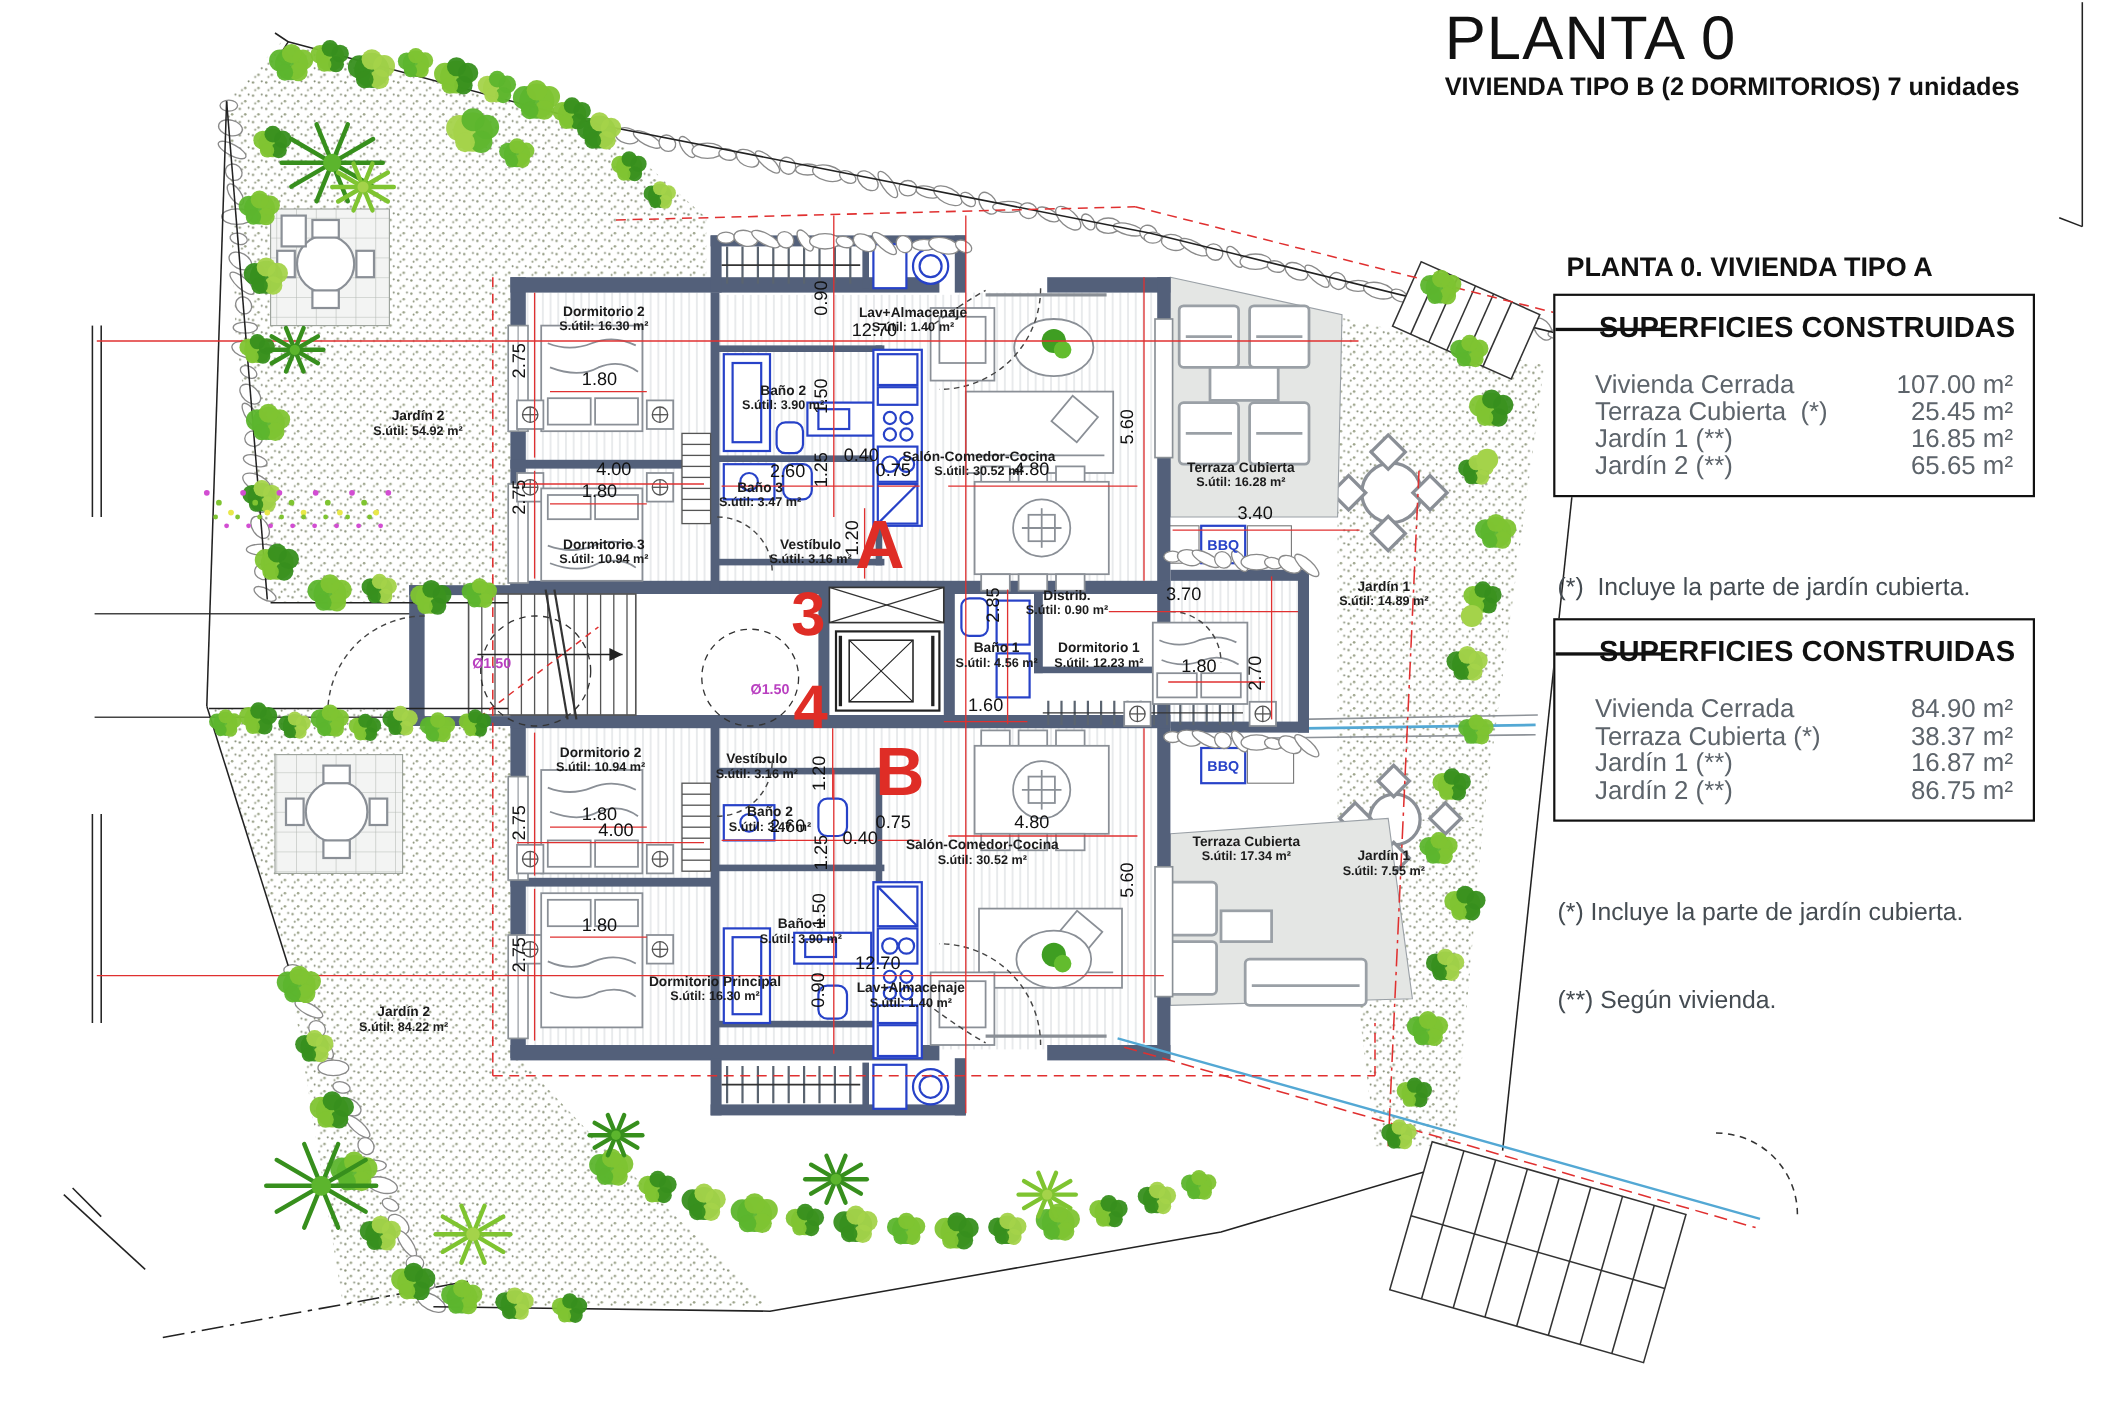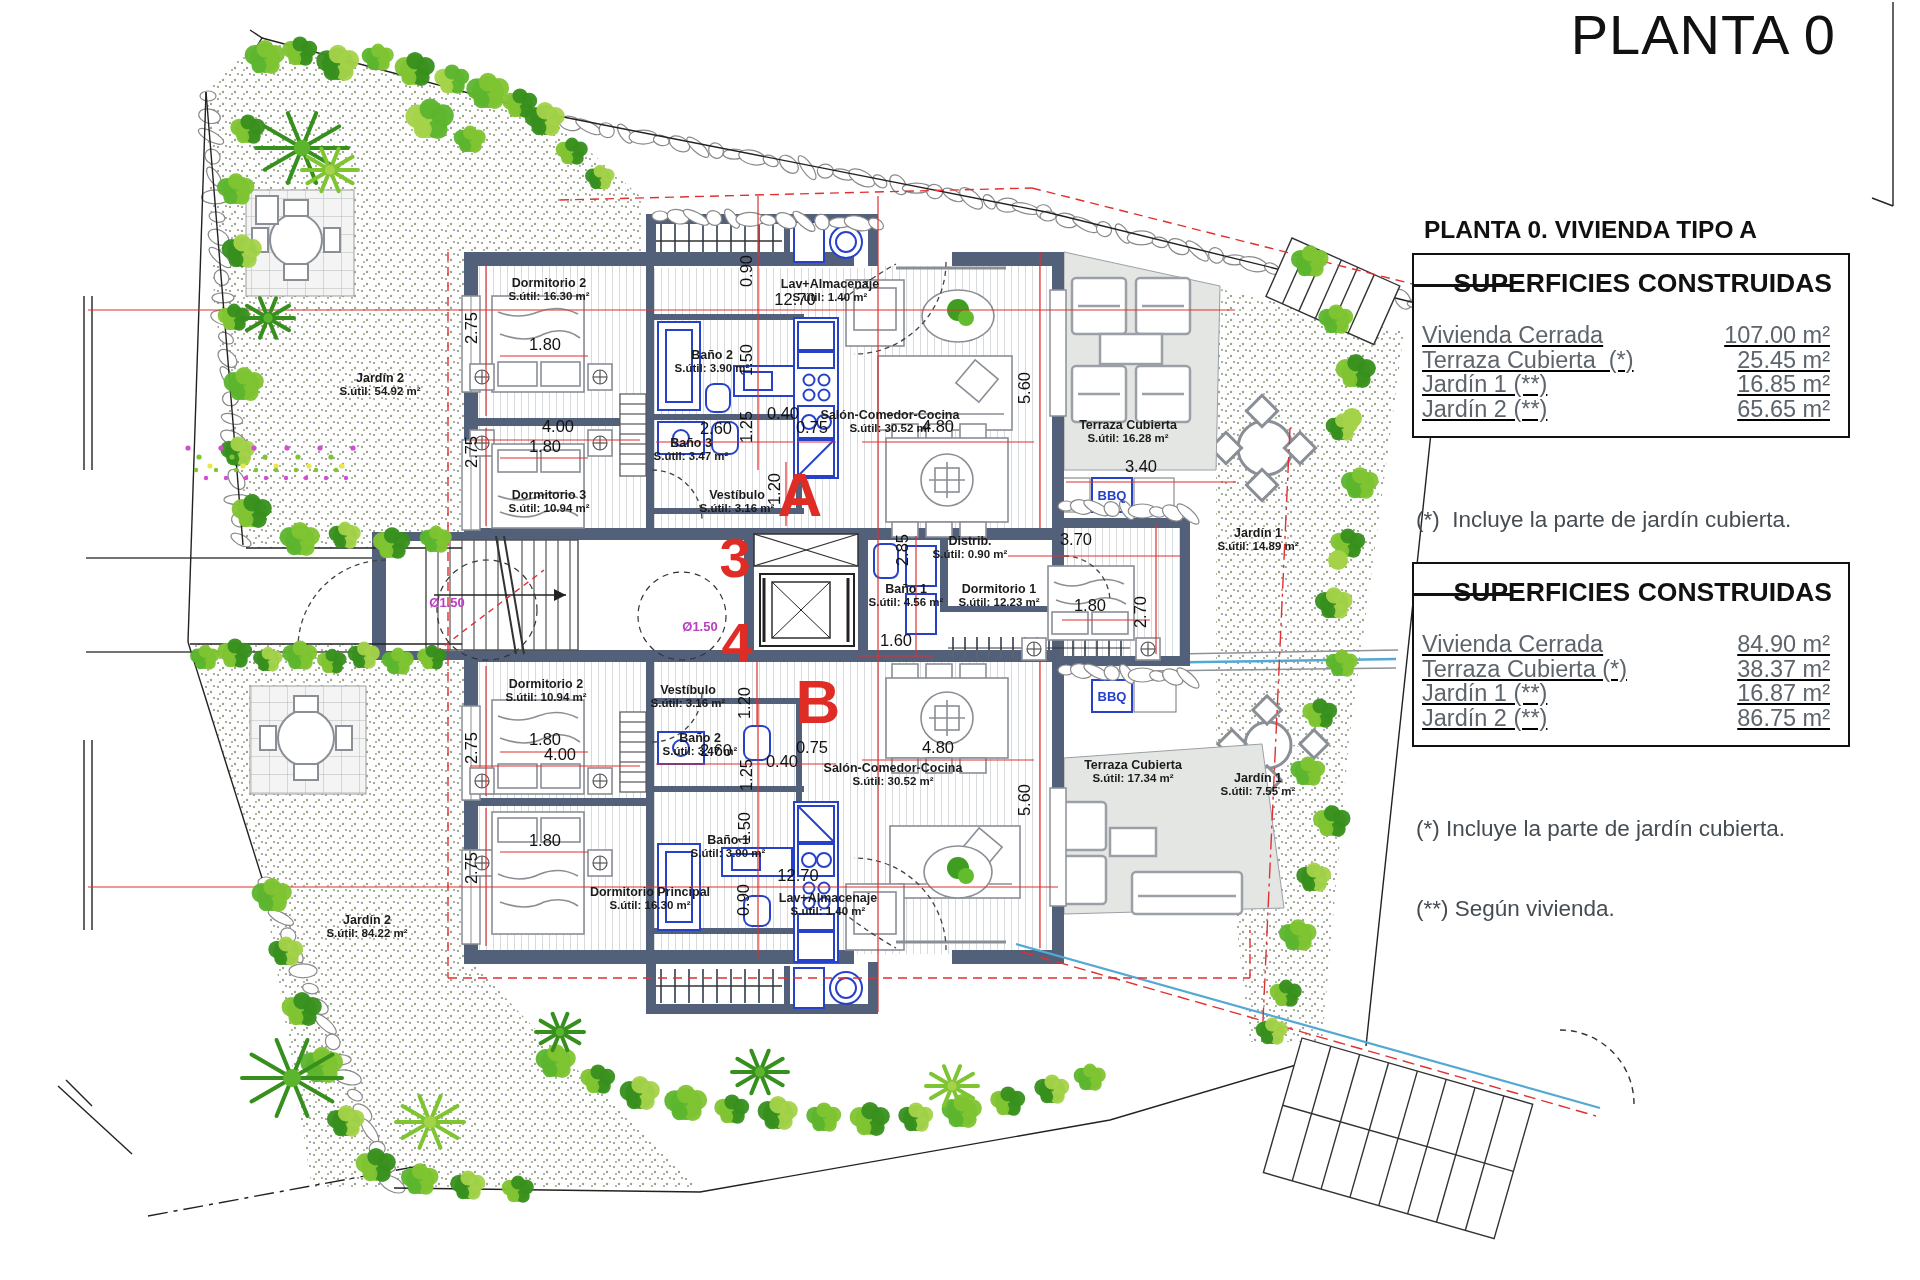--- a/index.html
+++ b/index.html
@@ -8,27 +8,27 @@
   svg{position:absolute;left:0;top:0;}
 
   
   .titleblock{position:absolute;top:6px;right:84px;text-align:left;}
   .titleblock .t{font-size:56px;font-weight:400;color:#111;line-height:1.05;letter-spacing:1px;}
   .titleblock .s{font-size:23px;font-weight:700;color:#111;line-height:1.2;}
   .titleblock .s:first-of-type{margin-top:6px;}
 
   
   .panel{position:absolute;left:1412px;width:438px;}
-  #panelA{top:216px;}
+  #panelA{top:230px;}
   #panelB{top:553px;}
   .panel h3{font-size:24.5px;font-weight:700;color:#111;margin:0 0 0 12px;white-space:pre;}
   .sbox{border:2.5px solid #111;margin-top:9px;height:181px;position:relative;background:#fff;}
   .sbox .bt{text-align:right;padding-right:16px;font-size:26.5px;font-weight:700;color:#111;margin-top:13px;}
   .sbox .tline{position:absolute;left:0;top:29px;width:96px;height:2.5px;background:#111;}
-  .rows{margin:24px 18px 0 8px;text-decoration:underline;}
+  .rows{margin:24px 18px 0 36px;}
   .row{display:flex;justify-content:space-between;font-size:23.5px;color:#5d646b;line-height:24.6px;white-space:pre;}
   .notes{margin:16px 0 0 4px;font-size:22.5px;color:#454c52;line-height:26.5px;white-space:pre;}
 
   
   text{font-family:"Liberation Sans",sans-serif;}
   .room-name{font-size:12.5px;font-weight:700;fill:#1b1b1b;}
   .room-area{font-size:11.5px;font-weight:700;fill:#1b1b1b;}
   .dim{font-size:16.5px;fill:#111;}
   .unit-letter{font-size:62px;font-weight:700;fill:#df2d26;}
   .unit-number{font-size:56px;font-weight:700;fill:#df2d26;}
@@ -1349,20 +1349,21 @@
         <text x="818" y="723" class="unit-letter" text-anchor="middle">B</text>
         <text x="447" y="607" class="circle-dim" text-anchor="middle">Ø1.50</text>
         <text x="700" y="631" class="circle-dim" text-anchor="middle">Ø1.50</text>
         <text x="1112" y="500" class="bbq" text-anchor="middle">BBQ</text>
         <text x="1112" y="701" class="bbq" text-anchor="middle">BBQ</text>
       </g>
 </svg>
 
 <div class="titleblock">
   <div class="t">PLANTA 0</div>
+  <div class="s">VIVIENDA TIPO B (2 DORMITORIOS) 7 unidades</div>
 </div>
 
 <section class="panel" id="panelA">
   <h3>PLANTA 0. VIVIENDA TIPO A</h3>
   <div class="sbox">
     <div class="tline"></div>
     <div class="bt">SUPERFICIES CONSTRUIDAS</div>
     <div class="rows">
       <div class="row">
         <span>Vivienda Cerrada</span>

